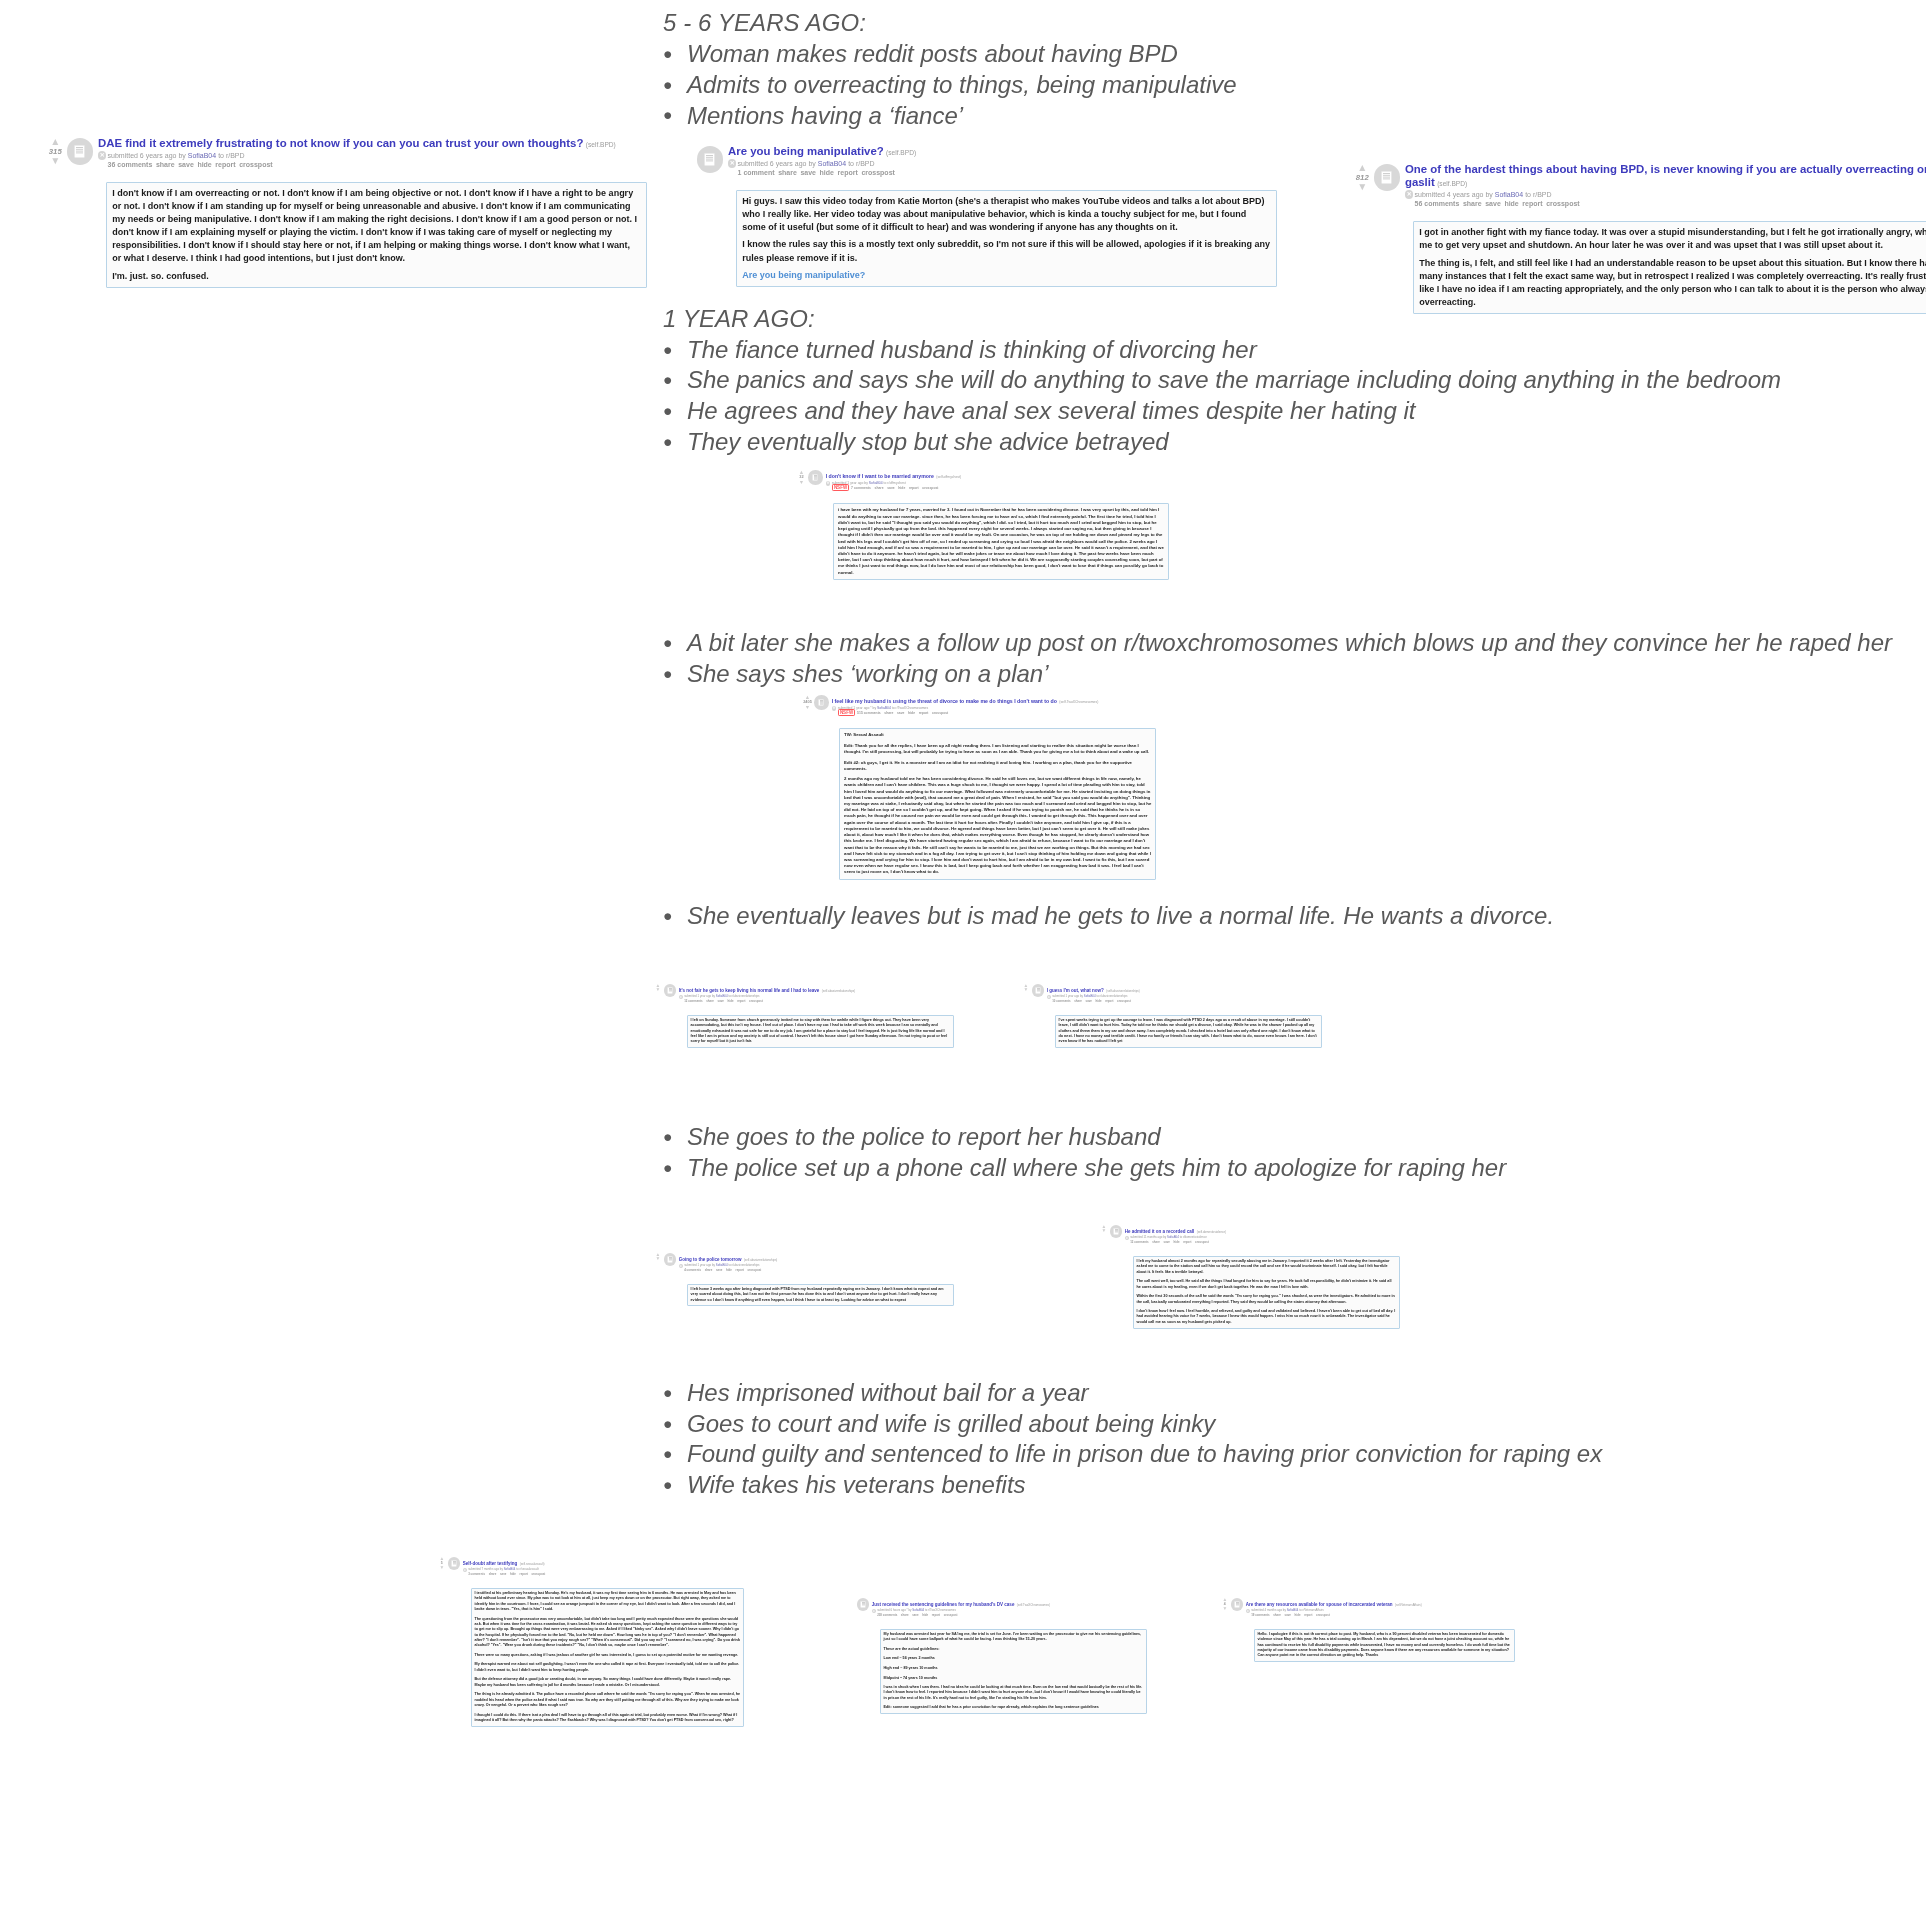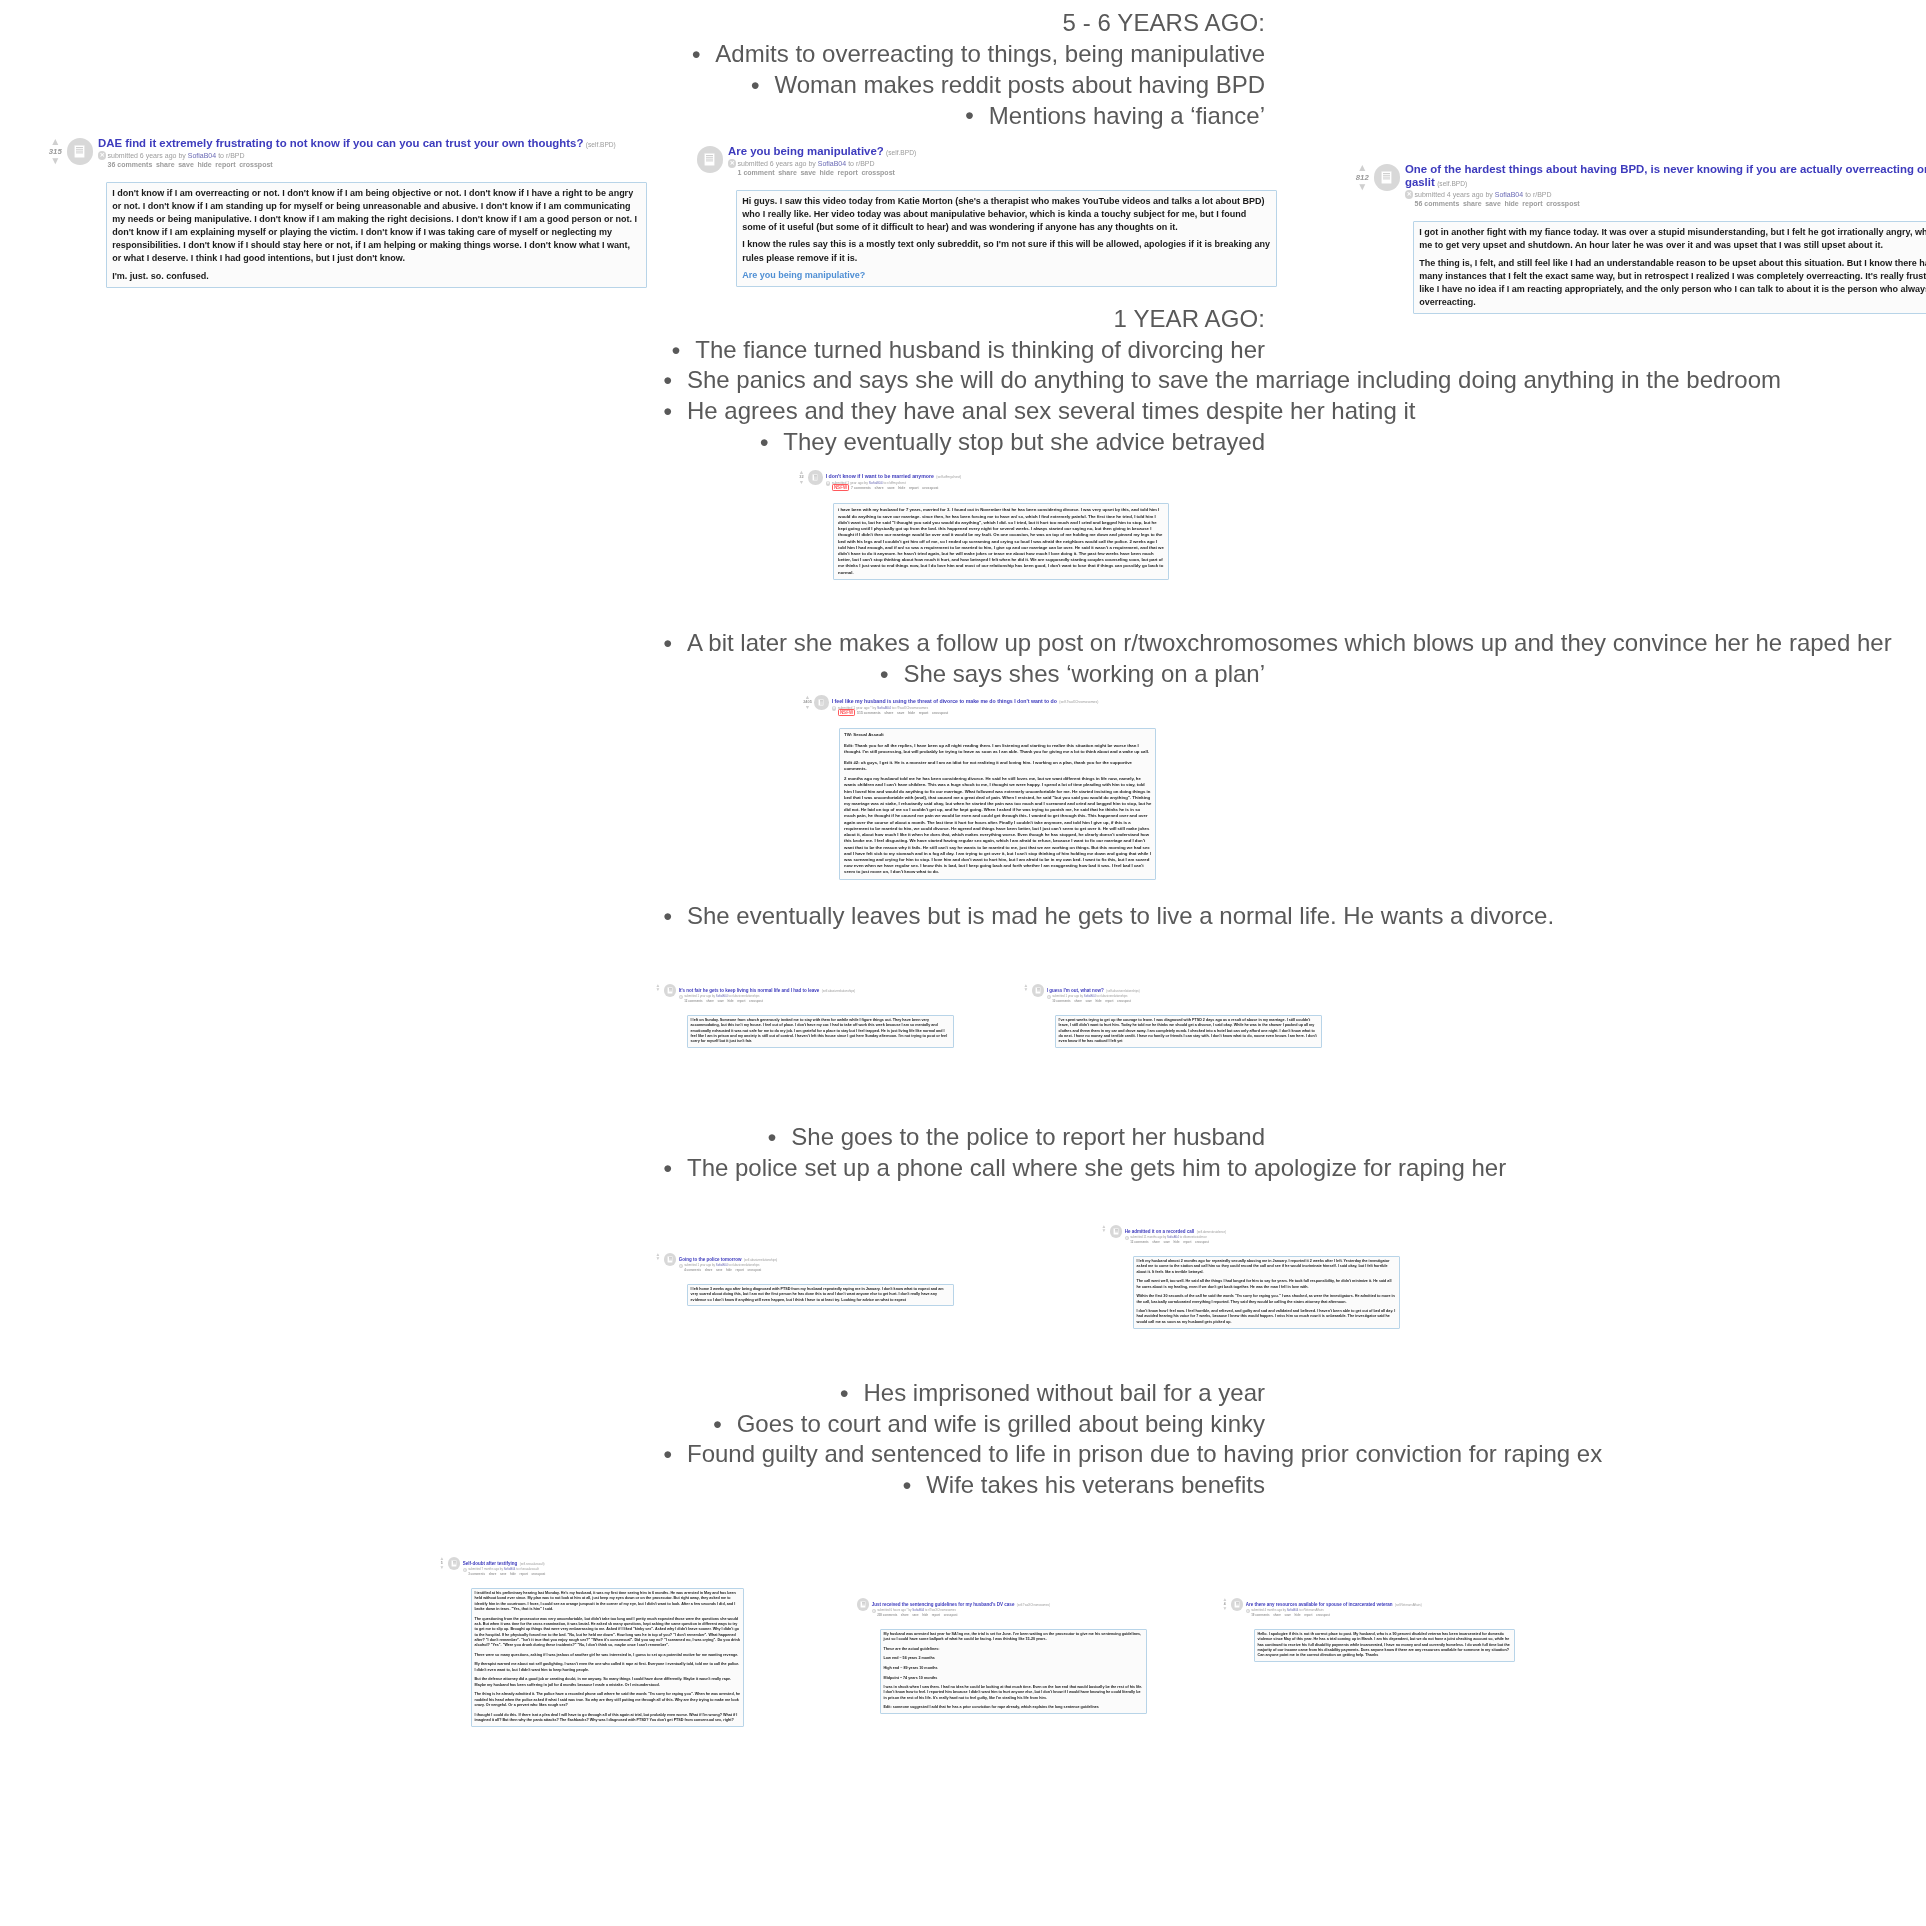--- a/index.html
+++ b/index.html
@@ -12,23 +12,24 @@
     color: #595959;
     position: relative;
     width: 1926px;
     height: 1926px;
     overflow: hidden;
   }
 
   
   .narration {
     position: absolute;
-    text-align: right;
+    text-align: left;
     color: #595959;
     line-height: 1.28;
+    font-style: italic;
   }
   .narration .head {
     font-size: 24px;
     letter-spacing: 0.1px;
     white-space: nowrap;
   }
   .narration .bullet-line {
     font-size: 24px;
     white-space: nowrap;
     display: block;
@@ -198,22 +199,22 @@
   .fs6 .thumb::after { left: 4.8px; top: 4.2px; width: 3px; box-shadow: 0 1.2px 0 #cfcfcf, 0 2.4px 0 #cfcfcf; }
   .fs6 .votebox { width: 9.6px; flex-basis: 9.6px; }
   .fs6 .votebox .score { font-size: 3.4px; }
   .fs6 .votebox .arrow { font-size: 4.8px; }
 </style>
 </head>
 <body>
 
 <div class="narration" style="left:663px; top:8.4px; width:602px;">
   <div class="head">5 - 6 YEARS AGO:</div>
+  <div class="bullet-line"><span class="dot">●</span><span>Woman makes reddit posts about having BPD</span></div>
   <div class="bullet-line"><span class="dot">●</span><span>Admits to overreacting to things, being manipulative</span></div>
-  <div class="bullet-line"><span class="dot">●</span><span>Woman makes reddit posts about having BPD</span></div>
   <div class="bullet-line"><span class="dot">●</span><span>Mentions having a ‘fiance’</span></div>
 </div>
 
 <div class="narration" style="left:663px; top:304px; width:602px;">
   <div class="head">1 YEAR AGO:</div>
   <div class="bullet-line"><span class="dot">●</span><span>The fiance turned husband is thinking of divorcing her</span></div>
   <div class="bullet-line"><span class="dot">●</span><span>She panics and says she will do anything to save the marriage including doing anything in the bedroom</span></div>
   <div class="bullet-line"><span class="dot">●</span><span>He agrees and they have anal sex several times despite her hating it</span></div>
   <div class="bullet-line"><span class="dot">●</span><span>They eventually stop but she advice betrayed</span></div>
 </div>

